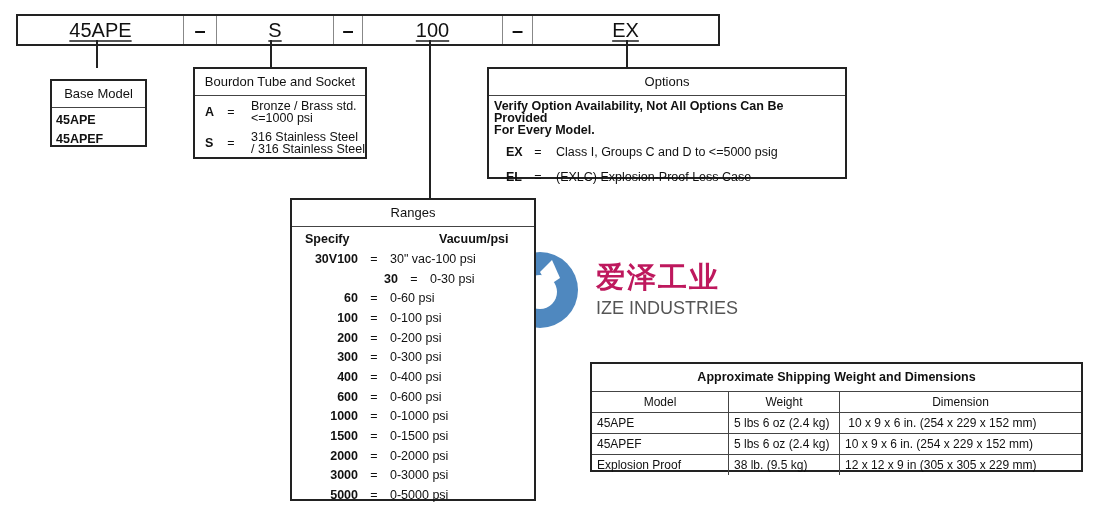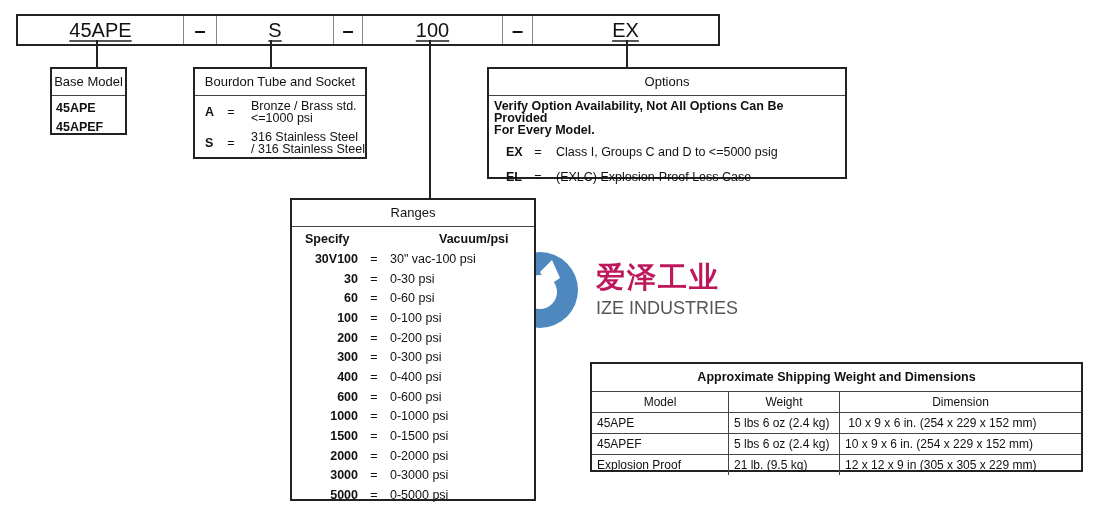--- a/index.html
+++ b/index.html
@@ -48,21 +48,21 @@
   <div class="code-cell" style="width:185px">
       <span class="u">EX</span>
     </div>
 </div>
 
 <div class="vline" style="left:96px; top:40px; height:28px;"></div>
 <div class="vline" style="left:270px; top:40px; height:28px;"></div>
 <div class="vline" style="left:429px; top:40px; height:159px;"></div>
 <div class="vline" style="left:626px; top:40px; height:28px;"></div>
 
-<div class="abs box" style="left:50px; top:67px; width:77px; height:68px;">
+<div class="abs box" style="left:50px; top:79px; width:97px; height:68px;">
   <div class="box-title" style="height:26px; line-height:26px;">Base Model</div>
   <div style="padding:3px 4px 0 4px; font-size:12.5px; font-weight:bold; line-height:19px;">
     <div>45APE</div>
     <div>45APEF</div>
   </div>
 </div>
 
 <div class="abs box" style="left:193px; top:67px; width:174px; height:92px;">
   <div class="box-title" style="height:26px; line-height:26px;">Bourdon Tube and Socket</div>
   <div class="row" style="height:32px; padding-left:10px;">
@@ -120,21 +120,21 @@
     <span style="width:100px; padding-left:13px;">Specify</span>
     <span style="padding-left:34px;">Vacuum/psi</span>
   </div>
   <div id="ranges-list">
       <div class="row" style="height: 19.7px;">
         <span class="bold" style="width:66px; text-align:right;">30V100</span>
         <span class="eq" style="width:32px;">=</span>
         <span style="padding-left:0px;">30" vac-100 psi</span>
       </div>
       <div class="row" style="height: 19.7px;">
-        <span class="bold" style="width:66px; text-align:right;">30</span>
+        <span class="bold" style="width:66px; text-align:right;padding-left:40px;">30</span>
         <span class="eq" style="width:32px;">=</span>
         <span style="padding-left:0px;">0-30 psi</span>
       </div>
       <div class="row" style="height: 19.7px;">
         <span class="bold" style="width:66px; text-align:right;">60</span>
         <span class="eq" style="width:32px;">=</span>
         <span style="padding-left:0px;">0-60 psi</span>
       </div>
       <div class="row" style="height: 19.7px;">
         <span class="bold" style="width:66px; text-align:right;">100</span>
@@ -203,18 +203,18 @@
       <td>5 lbs 6 oz (2.4 kg)</td>
       <td style="border-right:none; white-space:pre;"> 10 x 9 x 6 in. (254 x 229 x 152 mm)</td>
     </tr>
     <tr>
       <td style="border-left:none;">45APEF</td>
       <td>5 lbs 6 oz (2.4 kg)</td>
       <td style="border-right:none;">10 x 9 x 6 in. (254 x 229 x 152 mm)</td>
     </tr>
     <tr>
       <td style="border-left:none; border-bottom:none;">Explosion Proof</td>
-      <td style="border-bottom:none;">21 lb. (9.5 kg)</td>
+      <td style="border-bottom:none;">38 lb. (9.5 kg)</td>
       <td style="border-right:none; border-bottom:none;">12 x 12 x 9 in (305 x 305 x 229 mm)</td>
     </tr>
   </tbody>
     </table>
 </div>
 
 </body></html>

